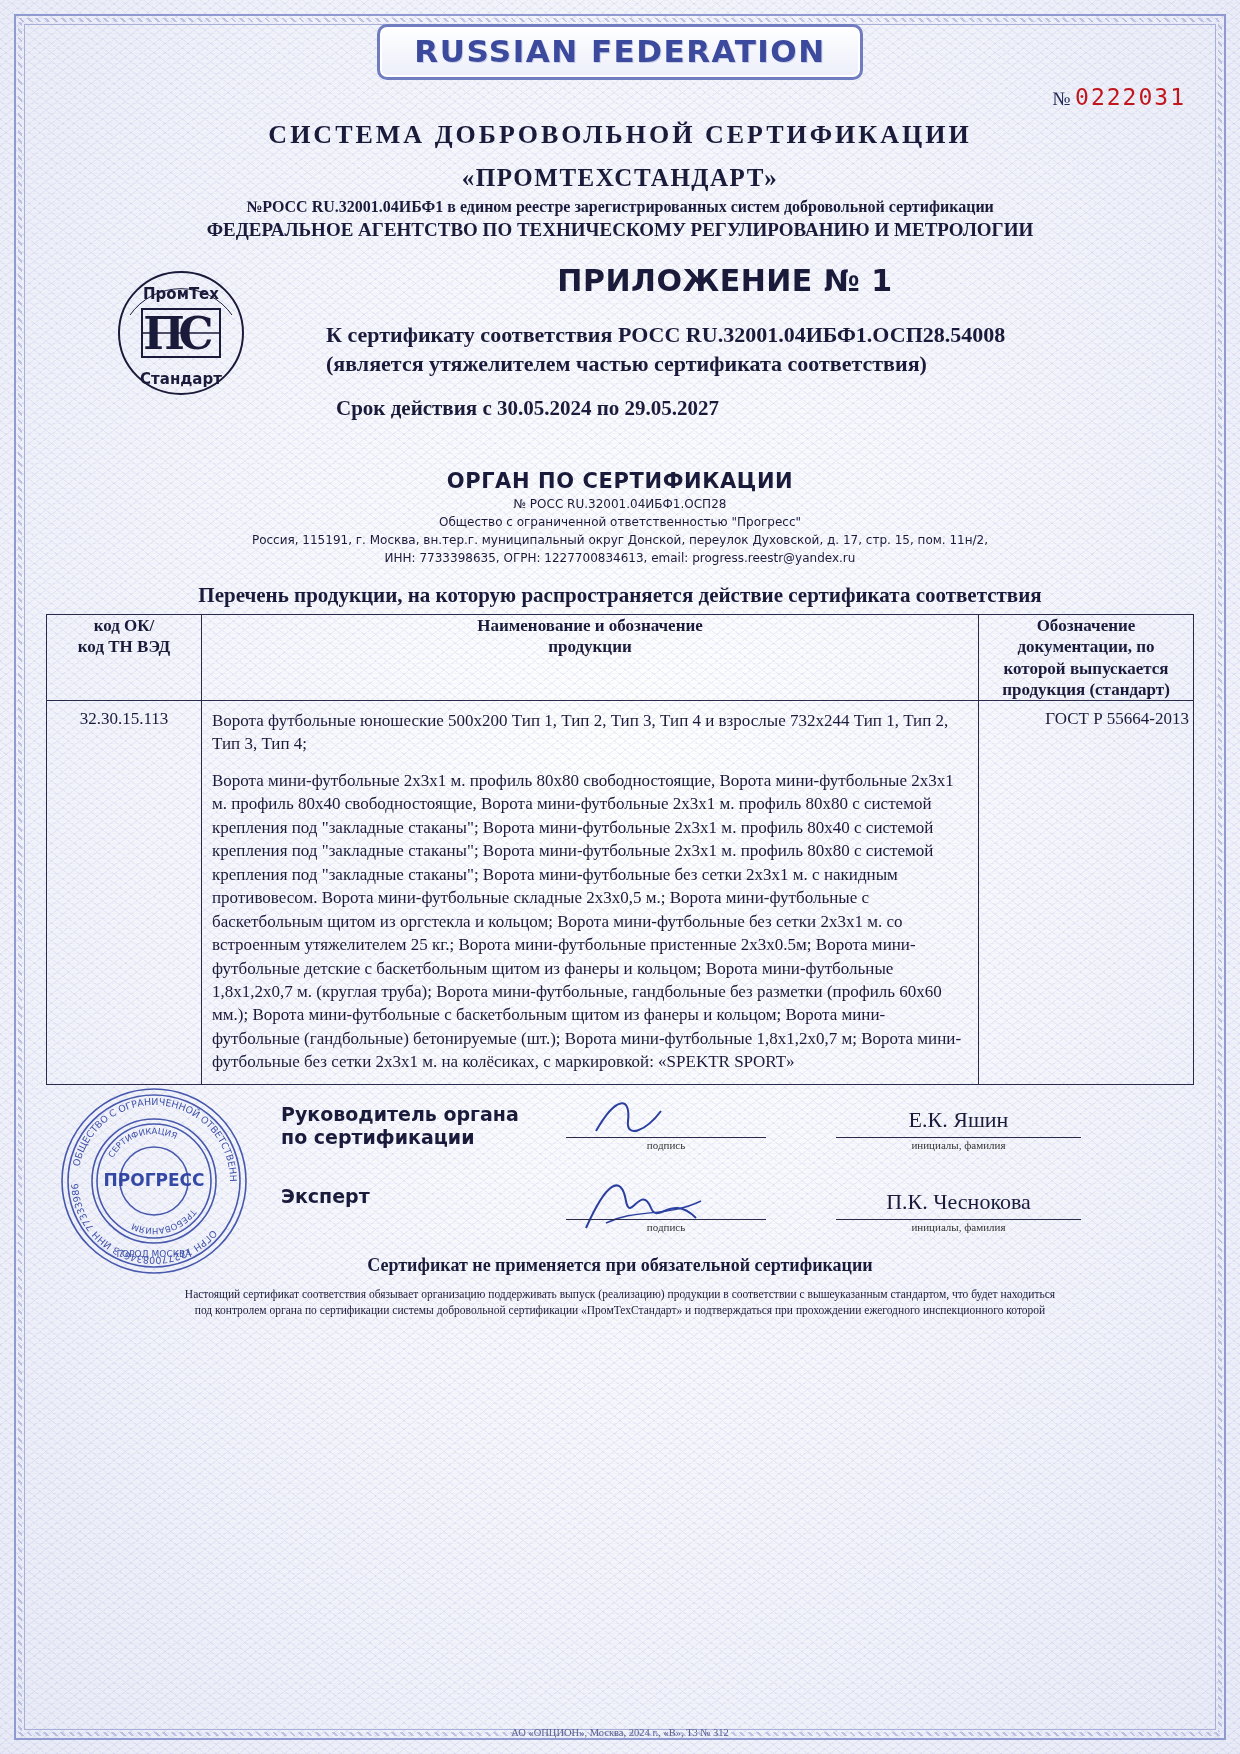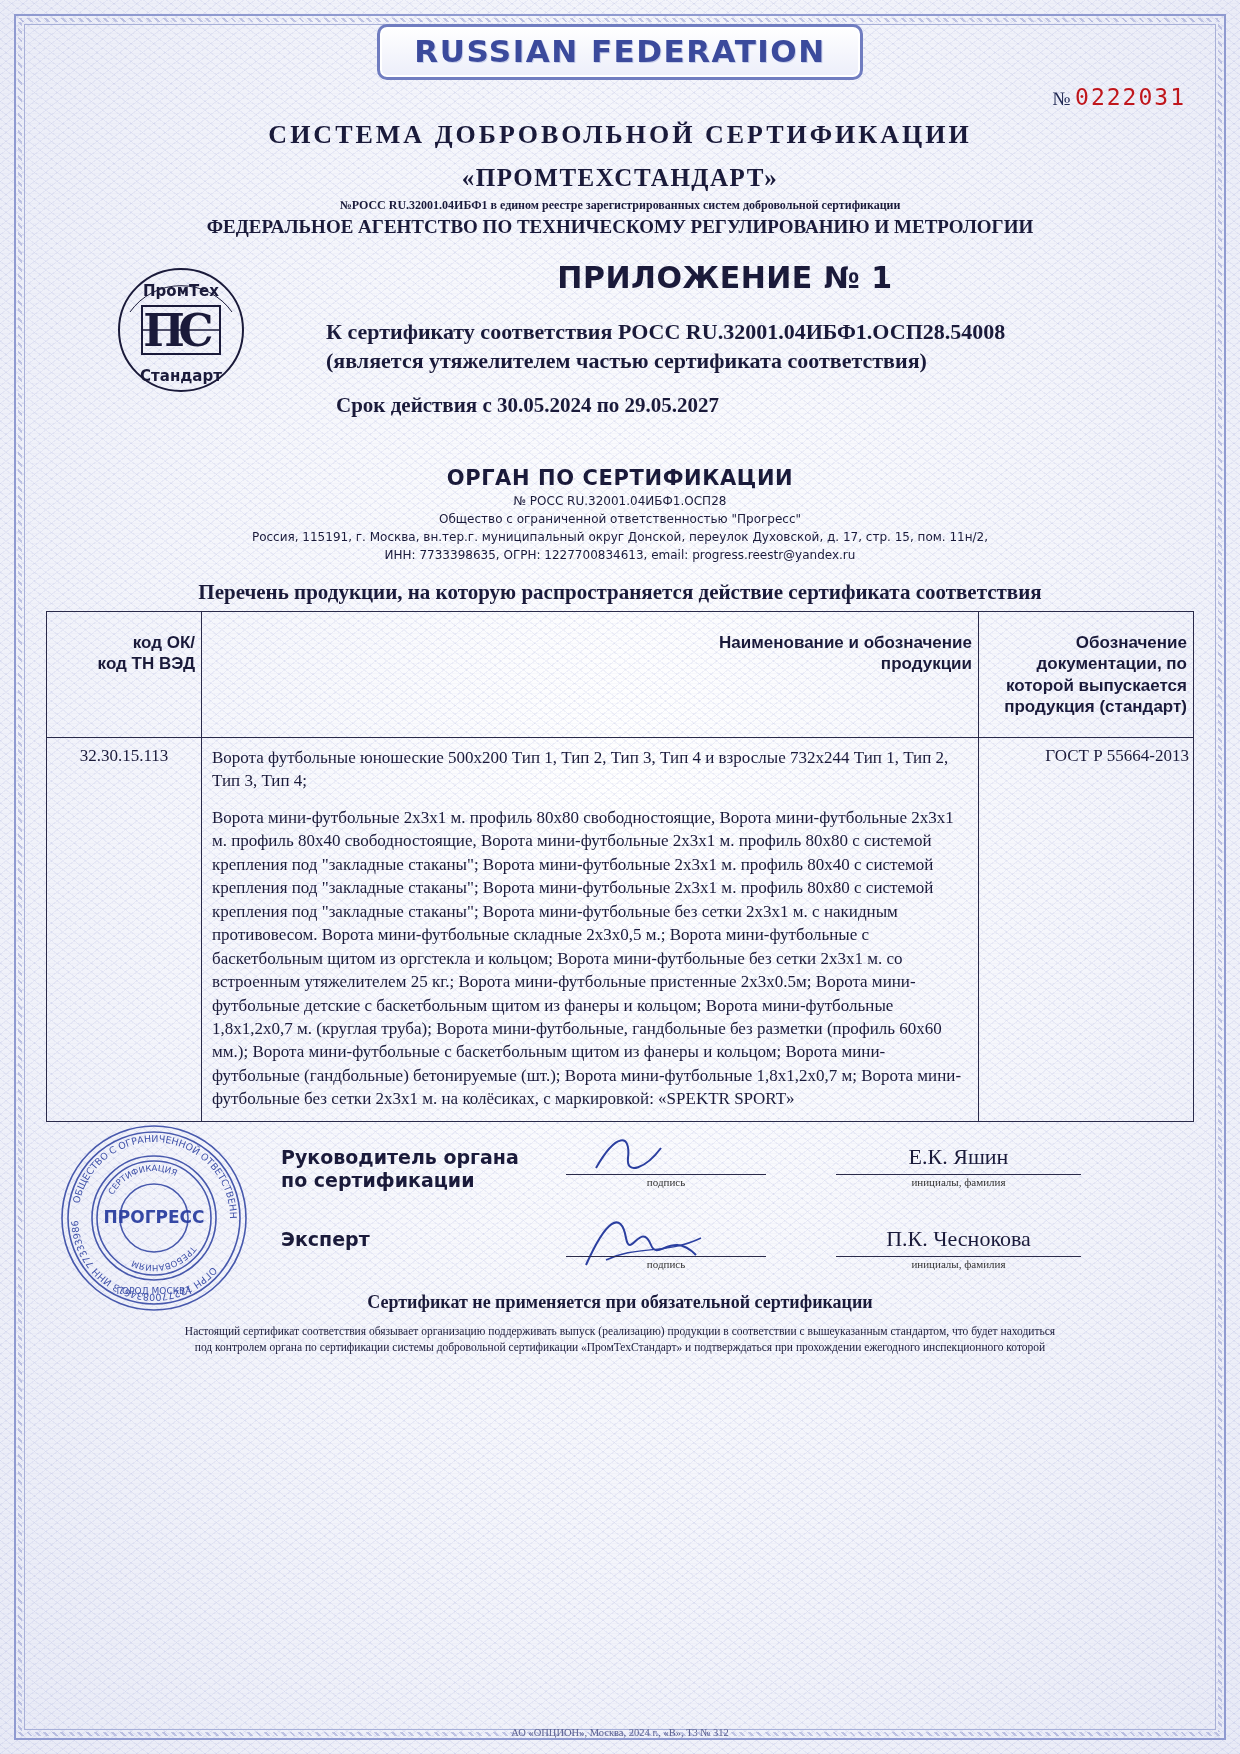--- a/index.html
+++ b/index.html
@@ -100,21 +100,21 @@
   }
   .sys-title2 {
     text-align: center;
     font-weight: bold;
     font-size: 25px;
     letter-spacing: 1.5px;
     margin-top: 14px;
   }
   .reg-line {
     text-align: center;
-    font-size: 12px;
+    font-size: 16px;
     font-weight: bold;
     margin-top: 6px;
   }
   .agency-line {
     text-align: center;
     font-size: 19px;
     font-weight: bold;
     margin-top: 3px;
   }
 
@@ -184,25 +184,25 @@
     width: 100%;
     border-collapse: collapse;
     margin-top: 6px;
     table-layout: fixed;
   }
   table.products th, table.products td {
     border: 1px solid #2a2a4a;
     vertical-align: top;
   }
   table.products th {
-    font-family: Liberation Sans, sans-serif;
+    font-family: Liberation Serif, serif;
     font-weight: bold;
     font-size: 17px;
-    text-align: right;
-    padding: 20px 6px;
+    text-align: center;
+    padding: 0 6px;
     line-height: 1.25;
   }
   col.c1 { width: 155px; }
   col.c3 { width: 215px; }
   td.code {
     text-align: center;
     font-size: 17px;
     padding: 8px 4px;
   }
   td.descr {
@@ -231,21 +231,21 @@
     width: 200px;
     height: 200px;
   }
   .sig-row {
     position: relative;
     height: 64px;
   }
   .sig-role {
     position: absolute;
     left: 235px;
-    top: 10px;
+    top: 4px;
     font-family: "DejaVu Sans", sans-serif;
     font-weight: bold;
     font-size: 19px;
     line-height: 1.2;
   }
   .sig-line {
     position: absolute;
     border-bottom: 1px solid #2a2a4a;
   }
   .sig-line.a { left: 520px; width: 200px; top: 38px; }

